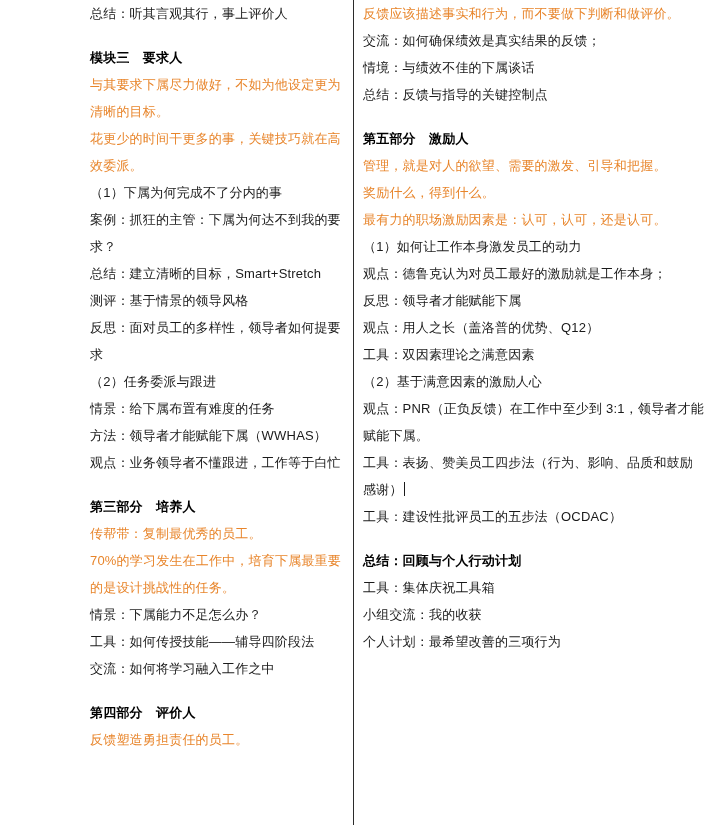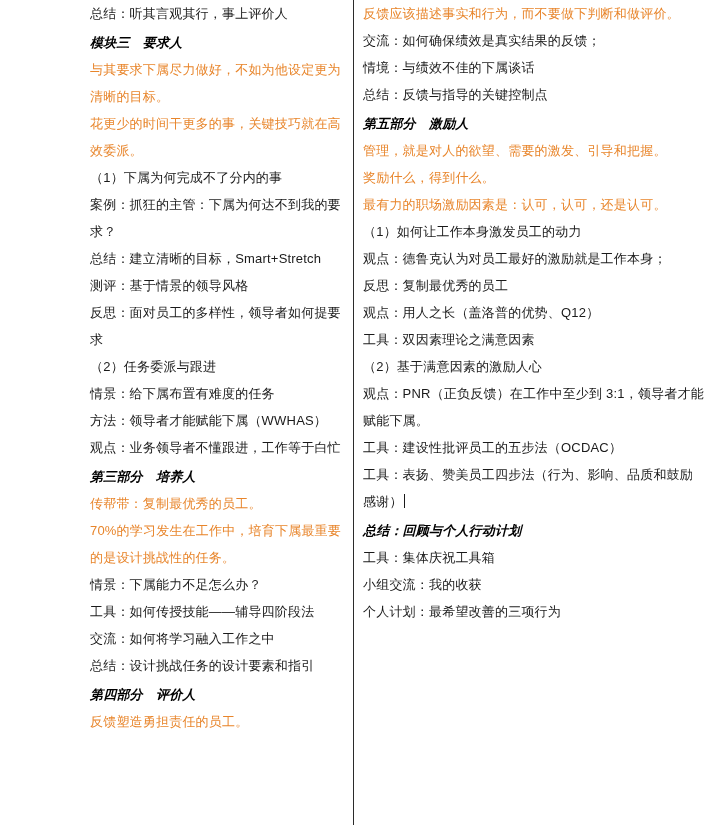--- a/index.html
+++ b/index.html
@@ -54,22 +54,21 @@
     color: #1a1a1a;
   }
   .line.heading {
     font-weight: bold;
     color: #000000;
   }
   .line.accent {
     color: #e8852b;
   }
   .line.spacer-before {
-    margin-top: 2px;
-    font-style: italic;
+    margin-top: 17px;
   }
   .caret {
     display: inline-block;
     width: 1px;
     height: 14px;
     background: #1a1a1a;
     vertical-align: -2px;
     margin-left: 1px;
   }
 </style>
@@ -91,44 +90,43 @@
       <div class="line body">（2）任务委派与跟进</div>
       <div class="line body">情景：给下属布置有难度的任务</div>
       <div class="line body">方法：领导者才能赋能下属（WWHAS）</div>
       <div class="line body">观点：业务领导者不懂跟进，工作等于白忙</div>
       <div class="line heading spacer-before">第三部分　培养人</div>
       <div class="line accent body">传帮带：复制最优秀的员工。</div>
       <div class="line accent body">70%的学习发生在工作中，培育下属最重要的是设计挑战性的任务。</div>
       <div class="line body">情景：下属能力不足怎么办？</div>
       <div class="line body">工具：如何传授技能——辅导四阶段法</div>
       <div class="line body">交流：如何将学习融入工作之中</div>
-      <div class="line body">总结：设计挑战任务的设计要素和指引</div>
       <div class="line heading spacer-before">第四部分　评价人</div>
       <div class="line accent body">反馈塑造勇担责任的员工。</div>
     </div>
 
   <div class="divider"></div>
 
   <div class="column col-right">
       <div class="line accent body">反馈应该描述事实和行为，而不要做下判断和做评价。</div>
       <div class="line body">交流：如何确保绩效是真实结果的反馈；</div>
       <div class="line body">情境：与绩效不佳的下属谈话</div>
       <div class="line body">总结：反馈与指导的关键控制点</div>
       <div class="line heading spacer-before">第五部分　激励人</div>
       <div class="line accent body">管理，就是对人的欲望、需要的激发、引导和把握。</div>
       <div class="line accent body">奖励什么，得到什么。</div>
       <div class="line accent body">最有力的职场激励因素是：认可，认可，还是认可。</div>
       <div class="line body">（1）如何让工作本身激发员工的动力</div>
       <div class="line body">观点：德鲁克认为对员工最好的激励就是工作本身；</div>
-      <div class="line body">反思：复制最优秀的员工</div>
+      <div class="line body">反思：领导者才能赋能下属</div>
       <div class="line body">观点：用人之长（盖洛普的优势、Q12）</div>
       <div class="line body">工具：双因素理论之满意因素</div>
       <div class="line body">（2）基于满意因素的激励人心</div>
       <div class="line body">观点：PNR（正负反馈）在工作中至少到 3:1，领导者才能赋能下属。</div>
+      <div class="line body">工具：表扬、赞美员工四步法（行为、影响、品质和鼓励感谢）<span class="caret"></span></div>
       <div class="line body">工具：建设性批评员工的五步法（OCDAC）</div>
-      <div class="line body">工具：表扬、赞美员工四步法（行为、影响、品质和鼓励感谢）<span class="caret"></span></div>
       <div class="line heading spacer-before">总结：回顾与个人行动计划</div>
       <div class="line body">工具：集体庆祝工具箱</div>
       <div class="line body">小组交流：我的收获</div>
       <div class="line body">个人计划：最希望改善的三项行为</div>
     </div>
 
 </div>
 
 </body></html>

